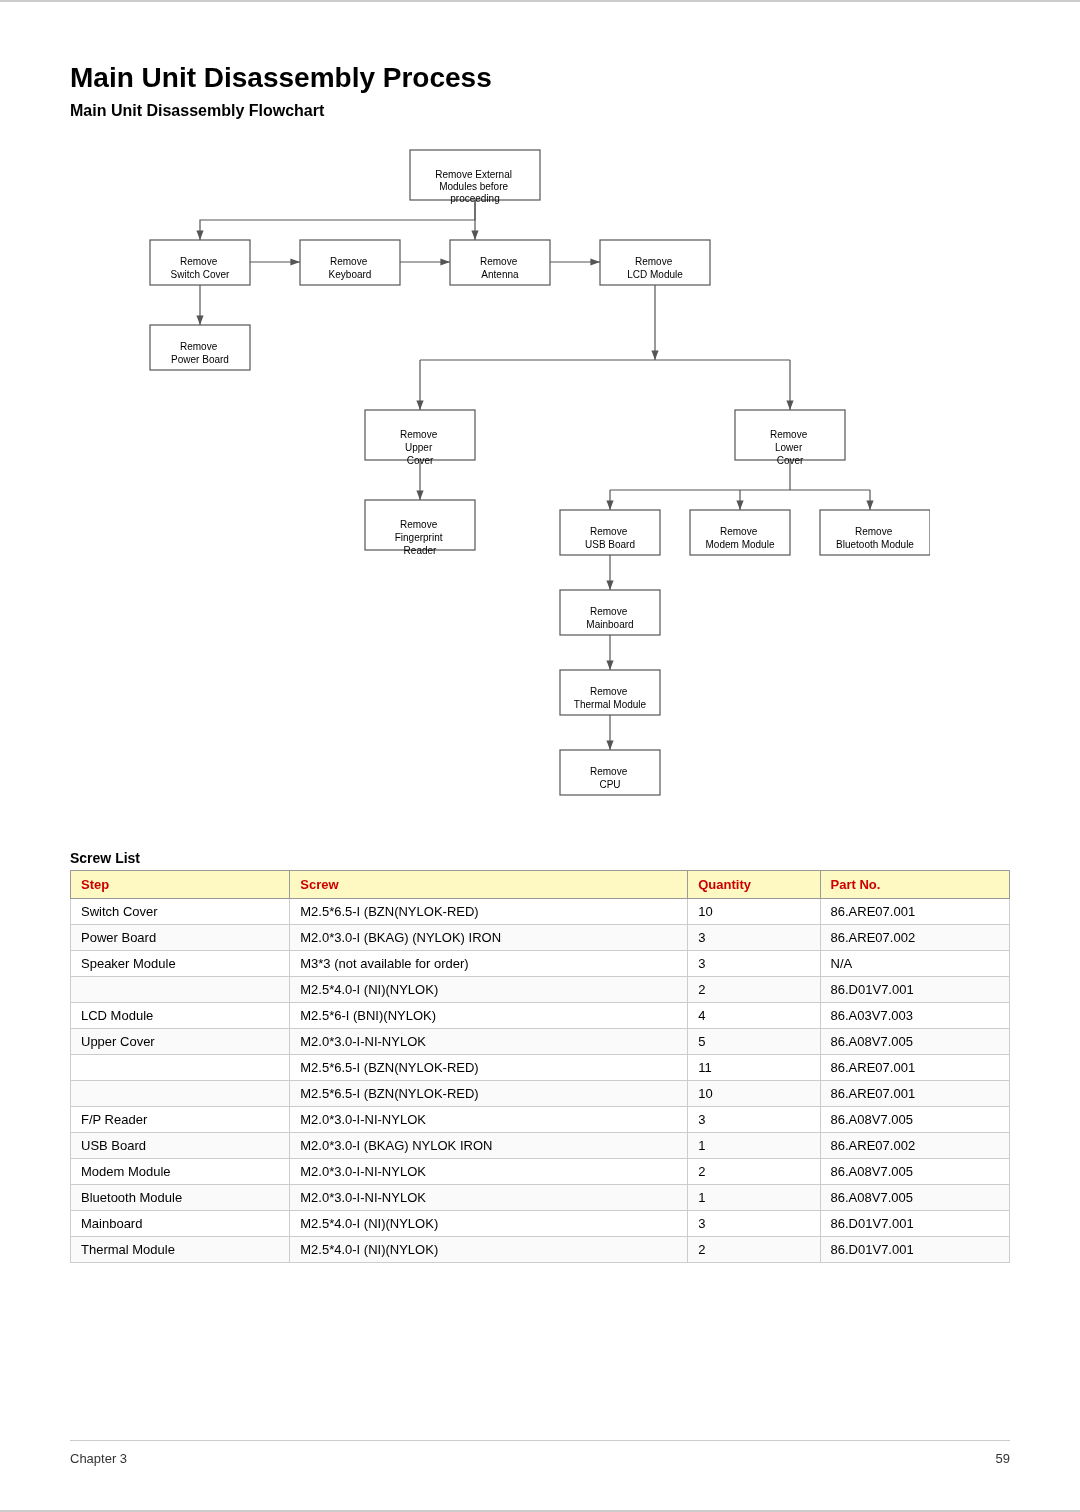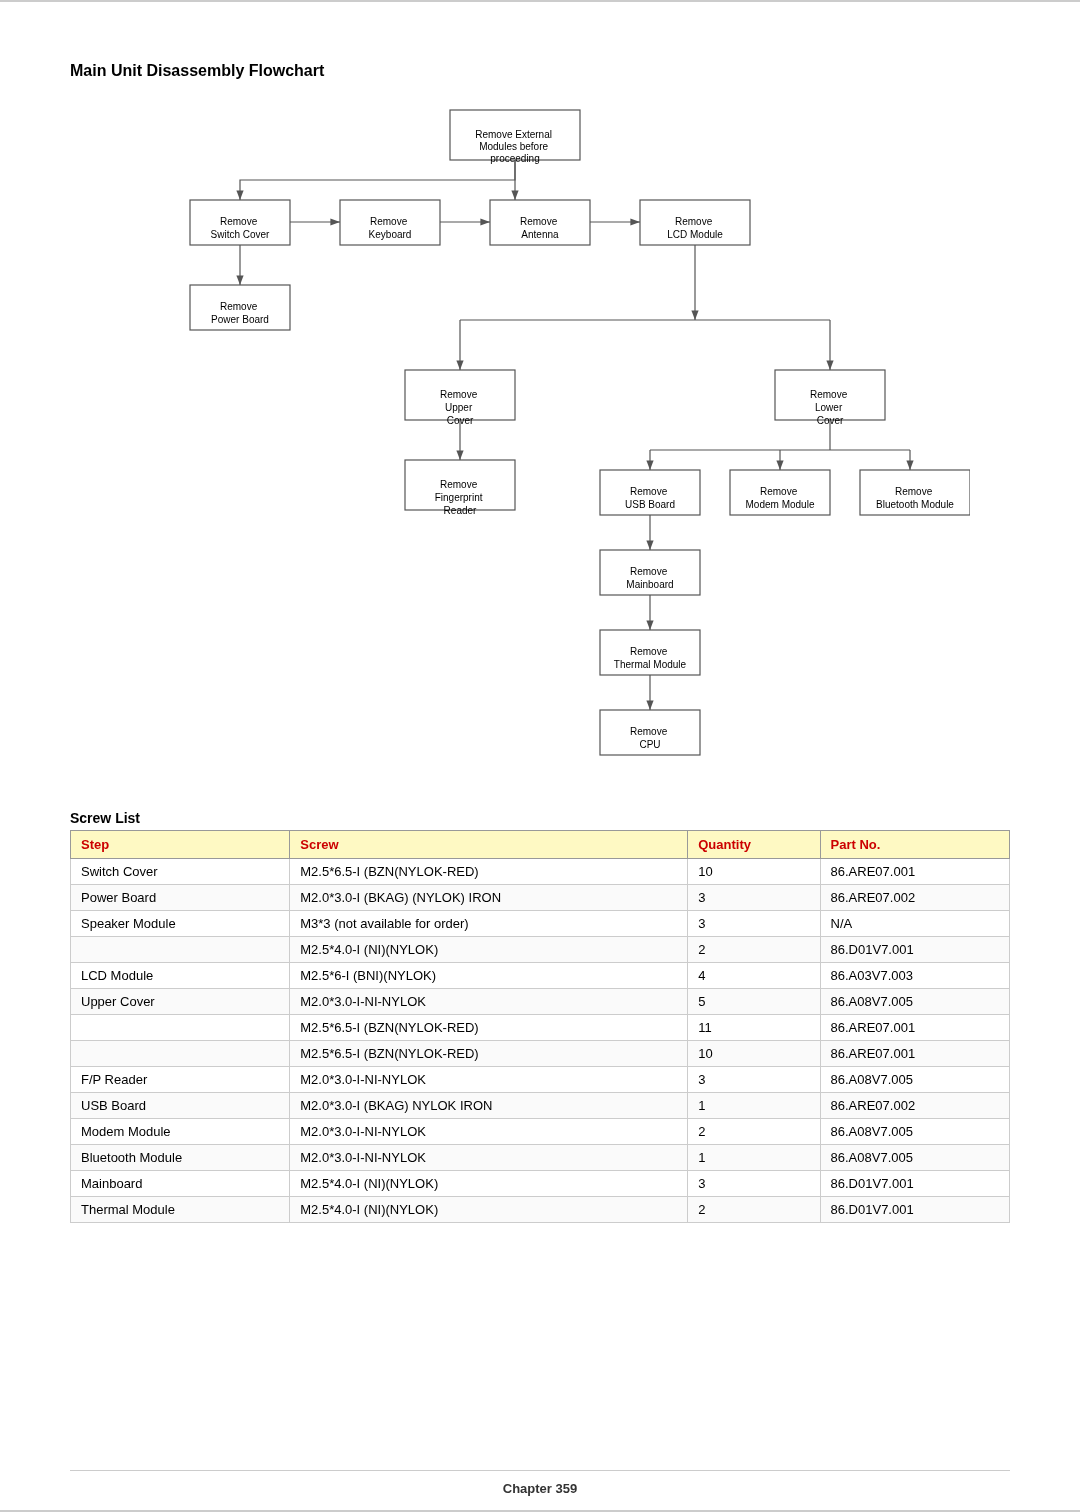--- a/index.html
+++ b/index.html
@@ -27,21 +27,20 @@
     .section-title {
       font-size: 16px;
       font-weight: bold;
       margin-bottom: 20px;
     }
     
     .flowchart-container {
       width: 100%;
       margin-bottom: 30px;
       display: flex;
-      justify-content: center;
     }
     svg.flowchart {
       width: 860px;
       height: 680px;
     }
     
     .fc-rect {
       fill: #fff;
       stroke: #555;
       stroke-width: 1.2;
@@ -84,36 +83,36 @@
       padding: 5px 10px;
       vertical-align: top;
     }
     table.screw-table tr:nth-child(even) td {
       background: #fafafa;
     }
 
     
     .footer {
       position: absolute;
-      bottom: 14px;
+      bottom: 44px;
       left: 70px;
       right: 70px;
       display: flex;
-      justify-content: center;
+      justify-content: space-between;
       font-size: 13px;
       color: #333;
       border-top: 1px solid #ccc;
       padding-top: 10px;
-      font-weight: bold;
     }
   </style>
 </head>
 <body>
 
 <div class="page">
+  <h1 class="page-title">Main Unit Disassembly Process</h1>
   <h2 class="section-title">Main Unit Disassembly Flowchart</h2>
 
   <div class="flowchart-container">
     <svg class="flowchart" viewBox="0 0 860 680">
       <defs>
         <marker id="arrowhead" markerWidth="8" markerHeight="6" refX="8" refY="3" orient="auto">
           <polygon points="0 0, 8 3, 0 6" fill="#555"></polygon>
         </marker>
       </defs>
 

